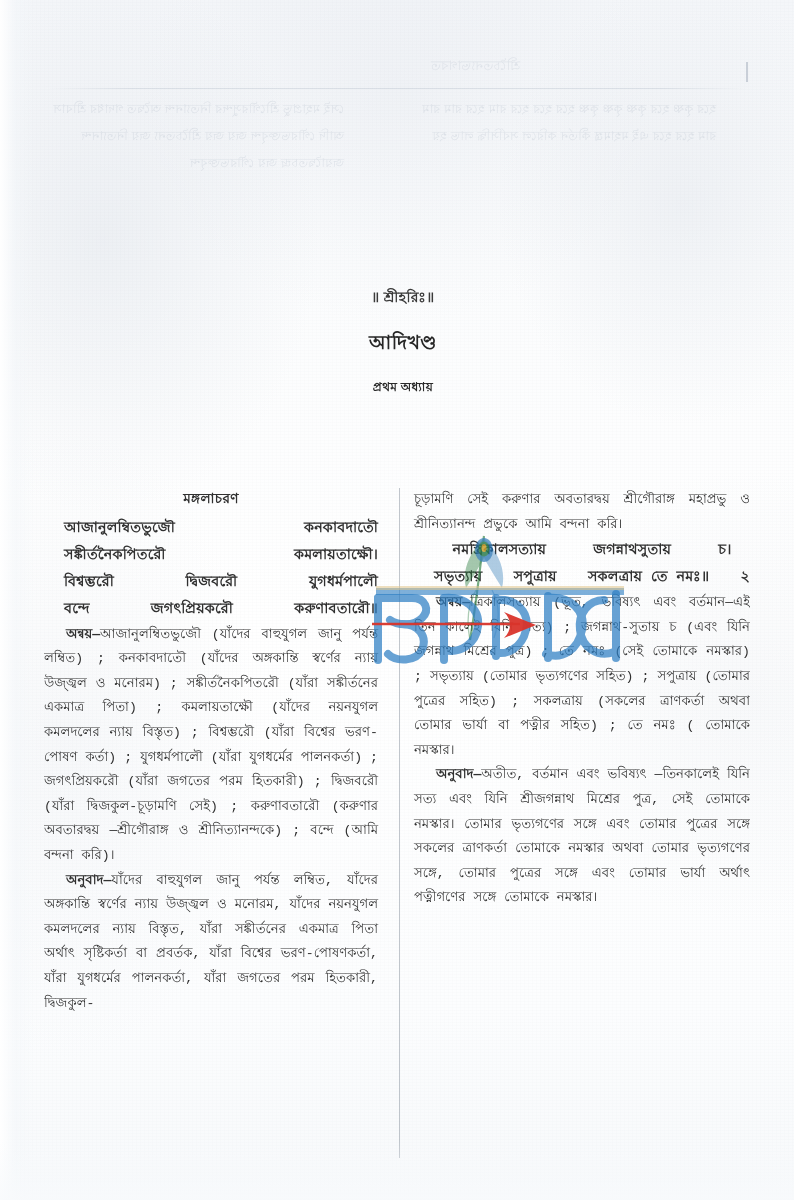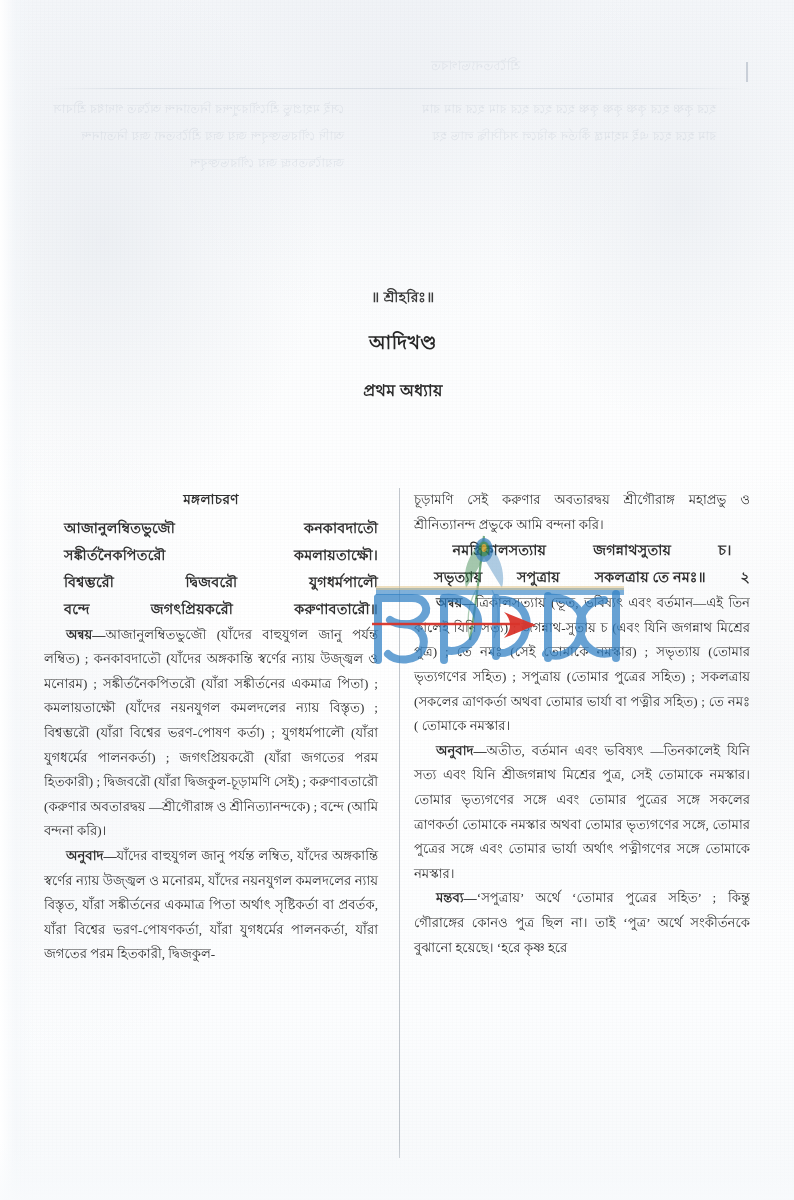--- a/index.html
+++ b/index.html
@@ -105,36 +105,37 @@
     text-shadow: 0 0 1.1px rgba(40,40,40,.42);
   }
   .khanda {
     font-size: 19px;
     font-weight: 700;
     color: #262626;
     margin-top: 18px;
     letter-spacing: .4px;
   }
   .chapter {
-    font-size: 16px;
+    font-size: 12px;
     font-weight: 700;
     color: #2a2a2a;
     margin-top: 18px;
     letter-spacing: .4px;
   }
 
   
   .columns {
     position: absolute;
     left: 44px;
     right: 44px;
     top: 488px;
     bottom: 42px;
     display: flex;
     gap: 4px;
+    font-family: Liberation Mono, monospace;
   }
   .col {
     width: 50%;
     box-sizing: border-box;
     font-size: 13.2px;
     line-height: 24.6px;
     color: #303030;
     text-align: justify;
     overflow: hidden;
   }
@@ -244,21 +245,20 @@
           <span>সপুত্রায়</span>
           <span>সকলত্রায় তে নমঃ॥</span>
           <span class="verse-num">২</span>
         </div>
       </div>
 
       <p class="indent"><span class="lead">অন্বয়—</span><span>ত্রিকালসত্যায় (ভূত, ভবিষ্যৎ এবং বর্তমান—এই তিন কালেই যিনি সত্য) ; জগন্নাথ-সুতায় চ (এবং যিনি জগন্নাথ মিশ্রের পুত্র) ; তে নমঃ (সেই তোমাকে নমস্কার) ; সভৃত্যায় (তোমার ভৃত্যগণের সহিত) ; সপুত্রায় (তোমার পুত্রের সহিত) ; সকলত্রায় (সকলের ত্রাণকর্তা অথবা তোমার ভার্যা বা পত্নীর সহিত) ; তে নমঃ ( তোমাকে নমস্কার।</span></p>
 
       <p class="indent"><span class="lead">অনুবাদ—</span><span>অতীত, বর্তমান এবং ভবিষ্যৎ —তিনকালেই যিনি সত্য এবং যিনি শ্রীজগন্নাথ মিশ্রের পুত্র, সেই তোমাকে নমস্কার। তোমার ভৃত্যগণের সঙ্গে এবং তোমার পুত্রের সঙ্গে সকলের ত্রাণকর্তা তোমাকে নমস্কার অথবা তোমার ভৃত্যগণের সঙ্গে, তোমার পুত্রের সঙ্গে এবং তোমার ভার্যা অর্থাৎ পত্নীগণের সঙ্গে তোমাকে নমস্কার।</span></p>
 
-      <p class="indent"><span class="lead">মন্তব্য—</span><span>‘সপুত্রায়’ অর্থে ‘তোমার পুত্রের সহিত’ ; কিন্তু গৌরাঙ্গের কোনও পুত্র ছিল না। তাই ‘পুত্র’ অর্থে সংকীর্তনকে বুঝানো হয়েছে। ‘হরে কৃষ্ণ হরে</span></p>
     </div>
   </div>
 
   <div class="watermark">
     <svg class="wm-svg" viewBox="0 0 300 150">
 
       <g opacity=".85">
         <path d="M112 8 C108 40 104 78 98 112" stroke="#2b7d3f" stroke-width="2.2" fill="none" opacity=".75"></path>
         <path d="M112 10 C96 26 90 44 94 60 C100 50 108 38 114 26 Z" fill="#2b7d3f" opacity=".5"></path>
         <path d="M112 10 C128 26 134 44 130 60 C124 50 116 38 110 26 Z" fill="#1f6fb0" opacity=".42"></path>

